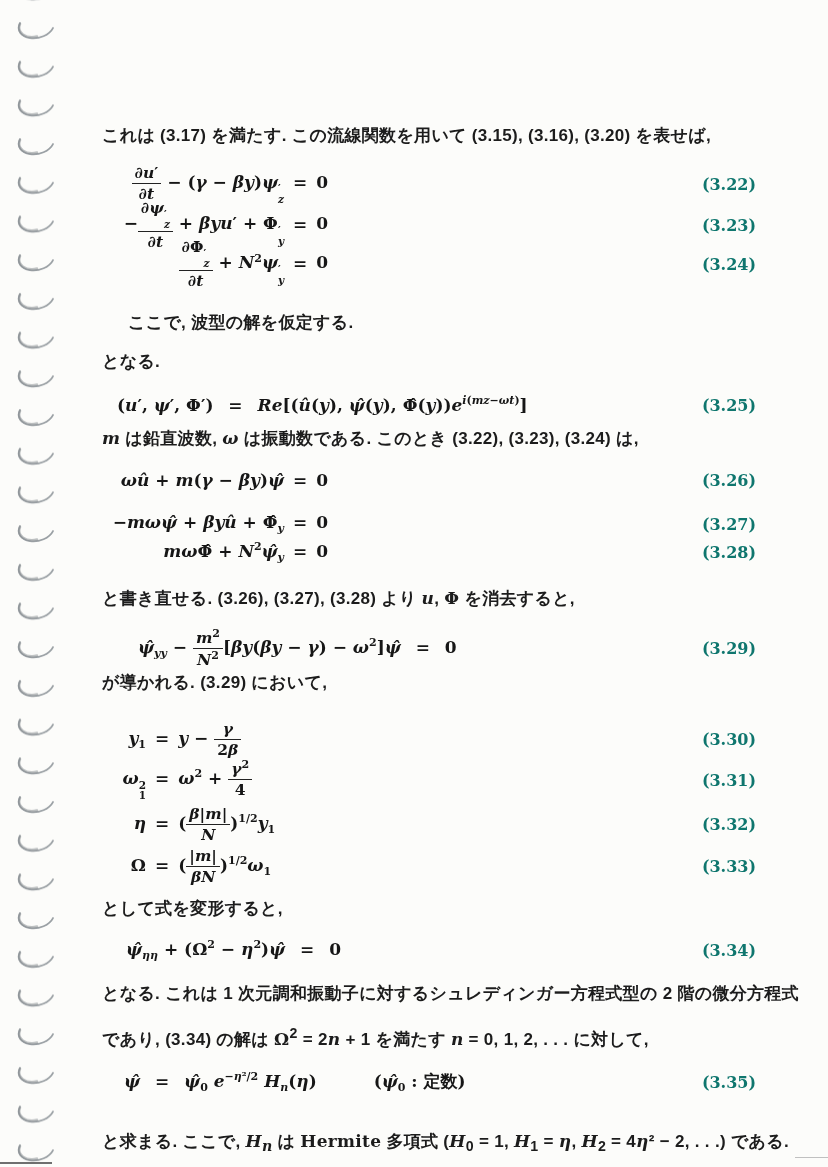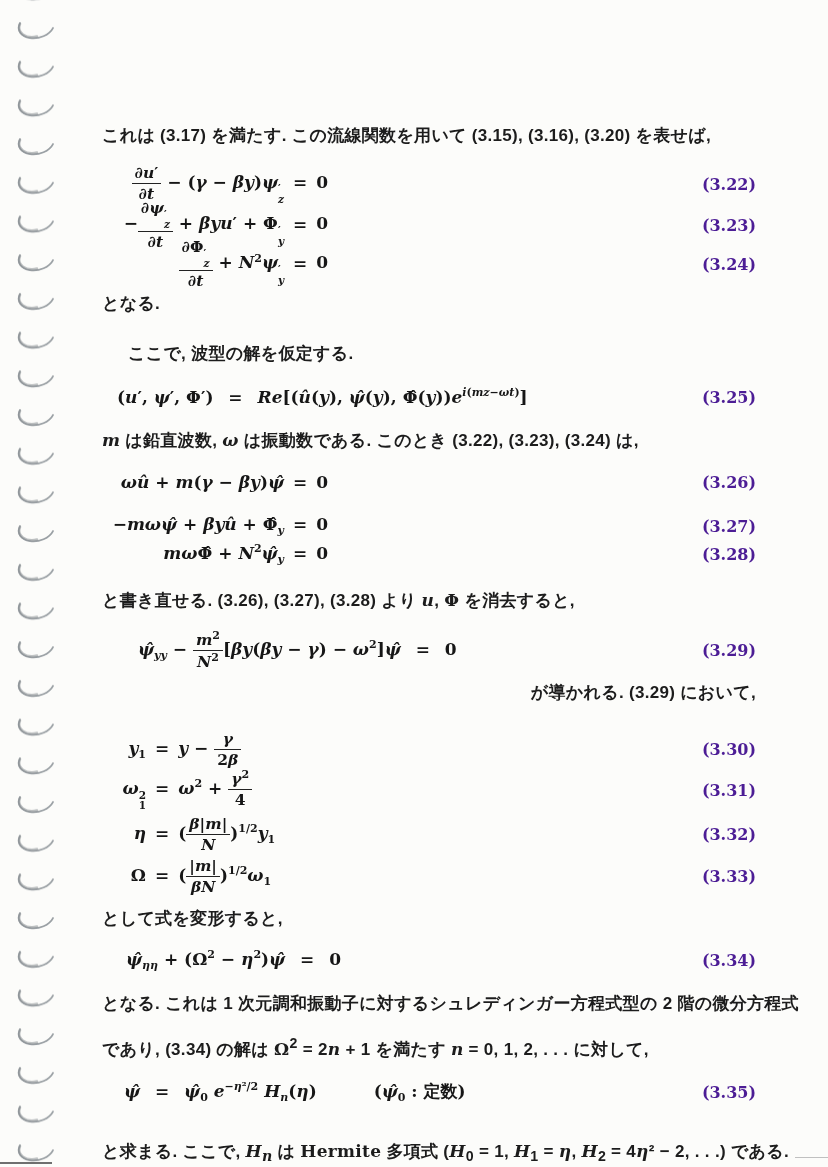--- a/index.html
+++ b/index.html
@@ -11,45 +11,45 @@
   .binding{position:absolute; left:0; top:0; pointer-events:none;}
   .content{position:absolute; left:102px; top:108px; width:654px;font-weight:bold;}
   .para{font-size:17px; line-height:22px; letter-spacing:0.3px; white-space:nowrap;}
   .para i, .para .ms{font-family:"DejaVu Serif", serif;}
   .ms{font-style:normal;}
   .indent1{padding-left:26px;}
   
   .row{display:flex; justify-content:space-between; align-items:center;}
   .eq{font-family:"DejaVu Serif","Liberation Serif",serif; font-size:17px; color:#161616; white-space:nowrap;}
   .eq i{font-family:"DejaVu Serif", serif;}
-  .eqnum{font-family:"DejaVu Serif","Liberation Serif",serif; font-size:16px; color:#4c1d95;}
+  .eqnum{font-family:"DejaVu Serif","Liberation Serif",serif; font-size:16px; color:#0f766e;}
   .lhs1{display:inline-block; width:182px; text-align:right;}
   .lhs3{display:inline-block; width:44px; text-align:right;}
   .eqs{display:inline-block; margin:0 9px;}
   .fr{display:inline-block; vertical-align:middle; text-align:center; font-size:15.5px; line-height:1.15;}
   .fr .ft{display:block; padding:0 3px 1px;}
   .fr .fb{display:block; border-top:1.2px solid #222; padding:1px 3px 0;}
   .ss{display:inline-flex; flex-direction:column; vertical-align:-0.45em; font-size:10.5px; line-height:1; text-align:left;}
   .eq sub{font-size:11px;}
   .eq sup{font-size:11px;}
   .gap{display:inline-block; width:57px;}
   
   .r322{margin-top:12px; height:40px;}
   .r323{margin-top:1px;  height:40px;}
   .r324{margin-top:-1px; height:40px;}
   .p-tonaru{margin-top:9px;}
   .p-kokode{margin-top:28px;}
   .r325{margin-top:11px; height:30px;}
-  .p-wave{margin-top:17px;}
+  .p-wave{margin-top:7px;}
   .r326{margin-top:10px; height:26px;}
   .r327{margin-top:18px;  height:26px;}
   .r328{margin-top:2px;  height:26px;}
   .p-rewrite{margin-top:22px;}
   .r329{margin-top:5px;  height:42px;}
-  .p-derived{margin-top:11px;text-align:right;}
+  .p-derived{margin-top:3px;}
   .r330{margin-top:25px;  height:40px;}
   .r331{margin-top:1px;  height:40px;}
   .r332{margin-top:3px;  height:42px;}
   .r333{margin-top:0;    height:42px;}
   .p-transform{margin-top:11px;}
   .r334{margin-top:10px; height:26px;}
   .p-schro-a{margin-top:20px;}
   .p-schro-b{margin-top:3px;}
   .r335{margin-top:9px;  height:30px;}
   .p-motomaru{margin-top:32px;}
@@ -104,22 +104,22 @@
       <span class="eq"><span class="lhs lhs1"><span class="fr"><span class="ft">∂<span class="ms">Φ</span><span class="ss">
                   <span>′</span>
                   <span><i>z</i></span>
                 </span></span><span class="fb">∂<i>t</i></span></span> + <i>N</i><sup>2</sup><i>ψ</i><span class="ss">
               <span>′</span>
               <span><i>y</i></span>
             </span></span><span class="eqs">=</span><span>0</span></span>
       <span class="eqnum">(3.24)</span>
     </div>
 
+    <p class="para p-kokode indent1">ここで, 波型の解を仮定する.</p>
     <p class="para p-tonaru">となる.</p>
-    <p class="para p-kokode indent1">ここで, 波型の解を仮定する.</p>
 
     <div class="row r325">
       <span class="eq"><span class="pl325">(<i>u</i>′, <i>ψ</i>′, <span class="ms">Φ</span>′) <span class="eqs">=</span> <i>Re</i>[(<i>û</i>(<i>y</i>), <i>ψ̂</i>(<i>y</i>), <span class="ms">Φ̂</span>(<i>y</i>))<i>e</i><sup><i>i</i>(<i>mz</i>−<i>ωt</i>)</sup>]</span></span>
       <span class="eqnum">(3.25)</span>
     </div>
 
     <p class="para p-wave"><i>m</i> は鉛直波数, <i>ω</i> は振動数である. このとき (3.22), (3.23), (3.24) は,</p>
 
     <div class="row r326">
       <span class="eq"><span class="lhs lhs1"><i>ωû</i> + <i>m</i>(<i>γ</i> − <i>βy</i>)<i>ψ̂</i></span><span class="eqs">=</span><span>0</span></span>

